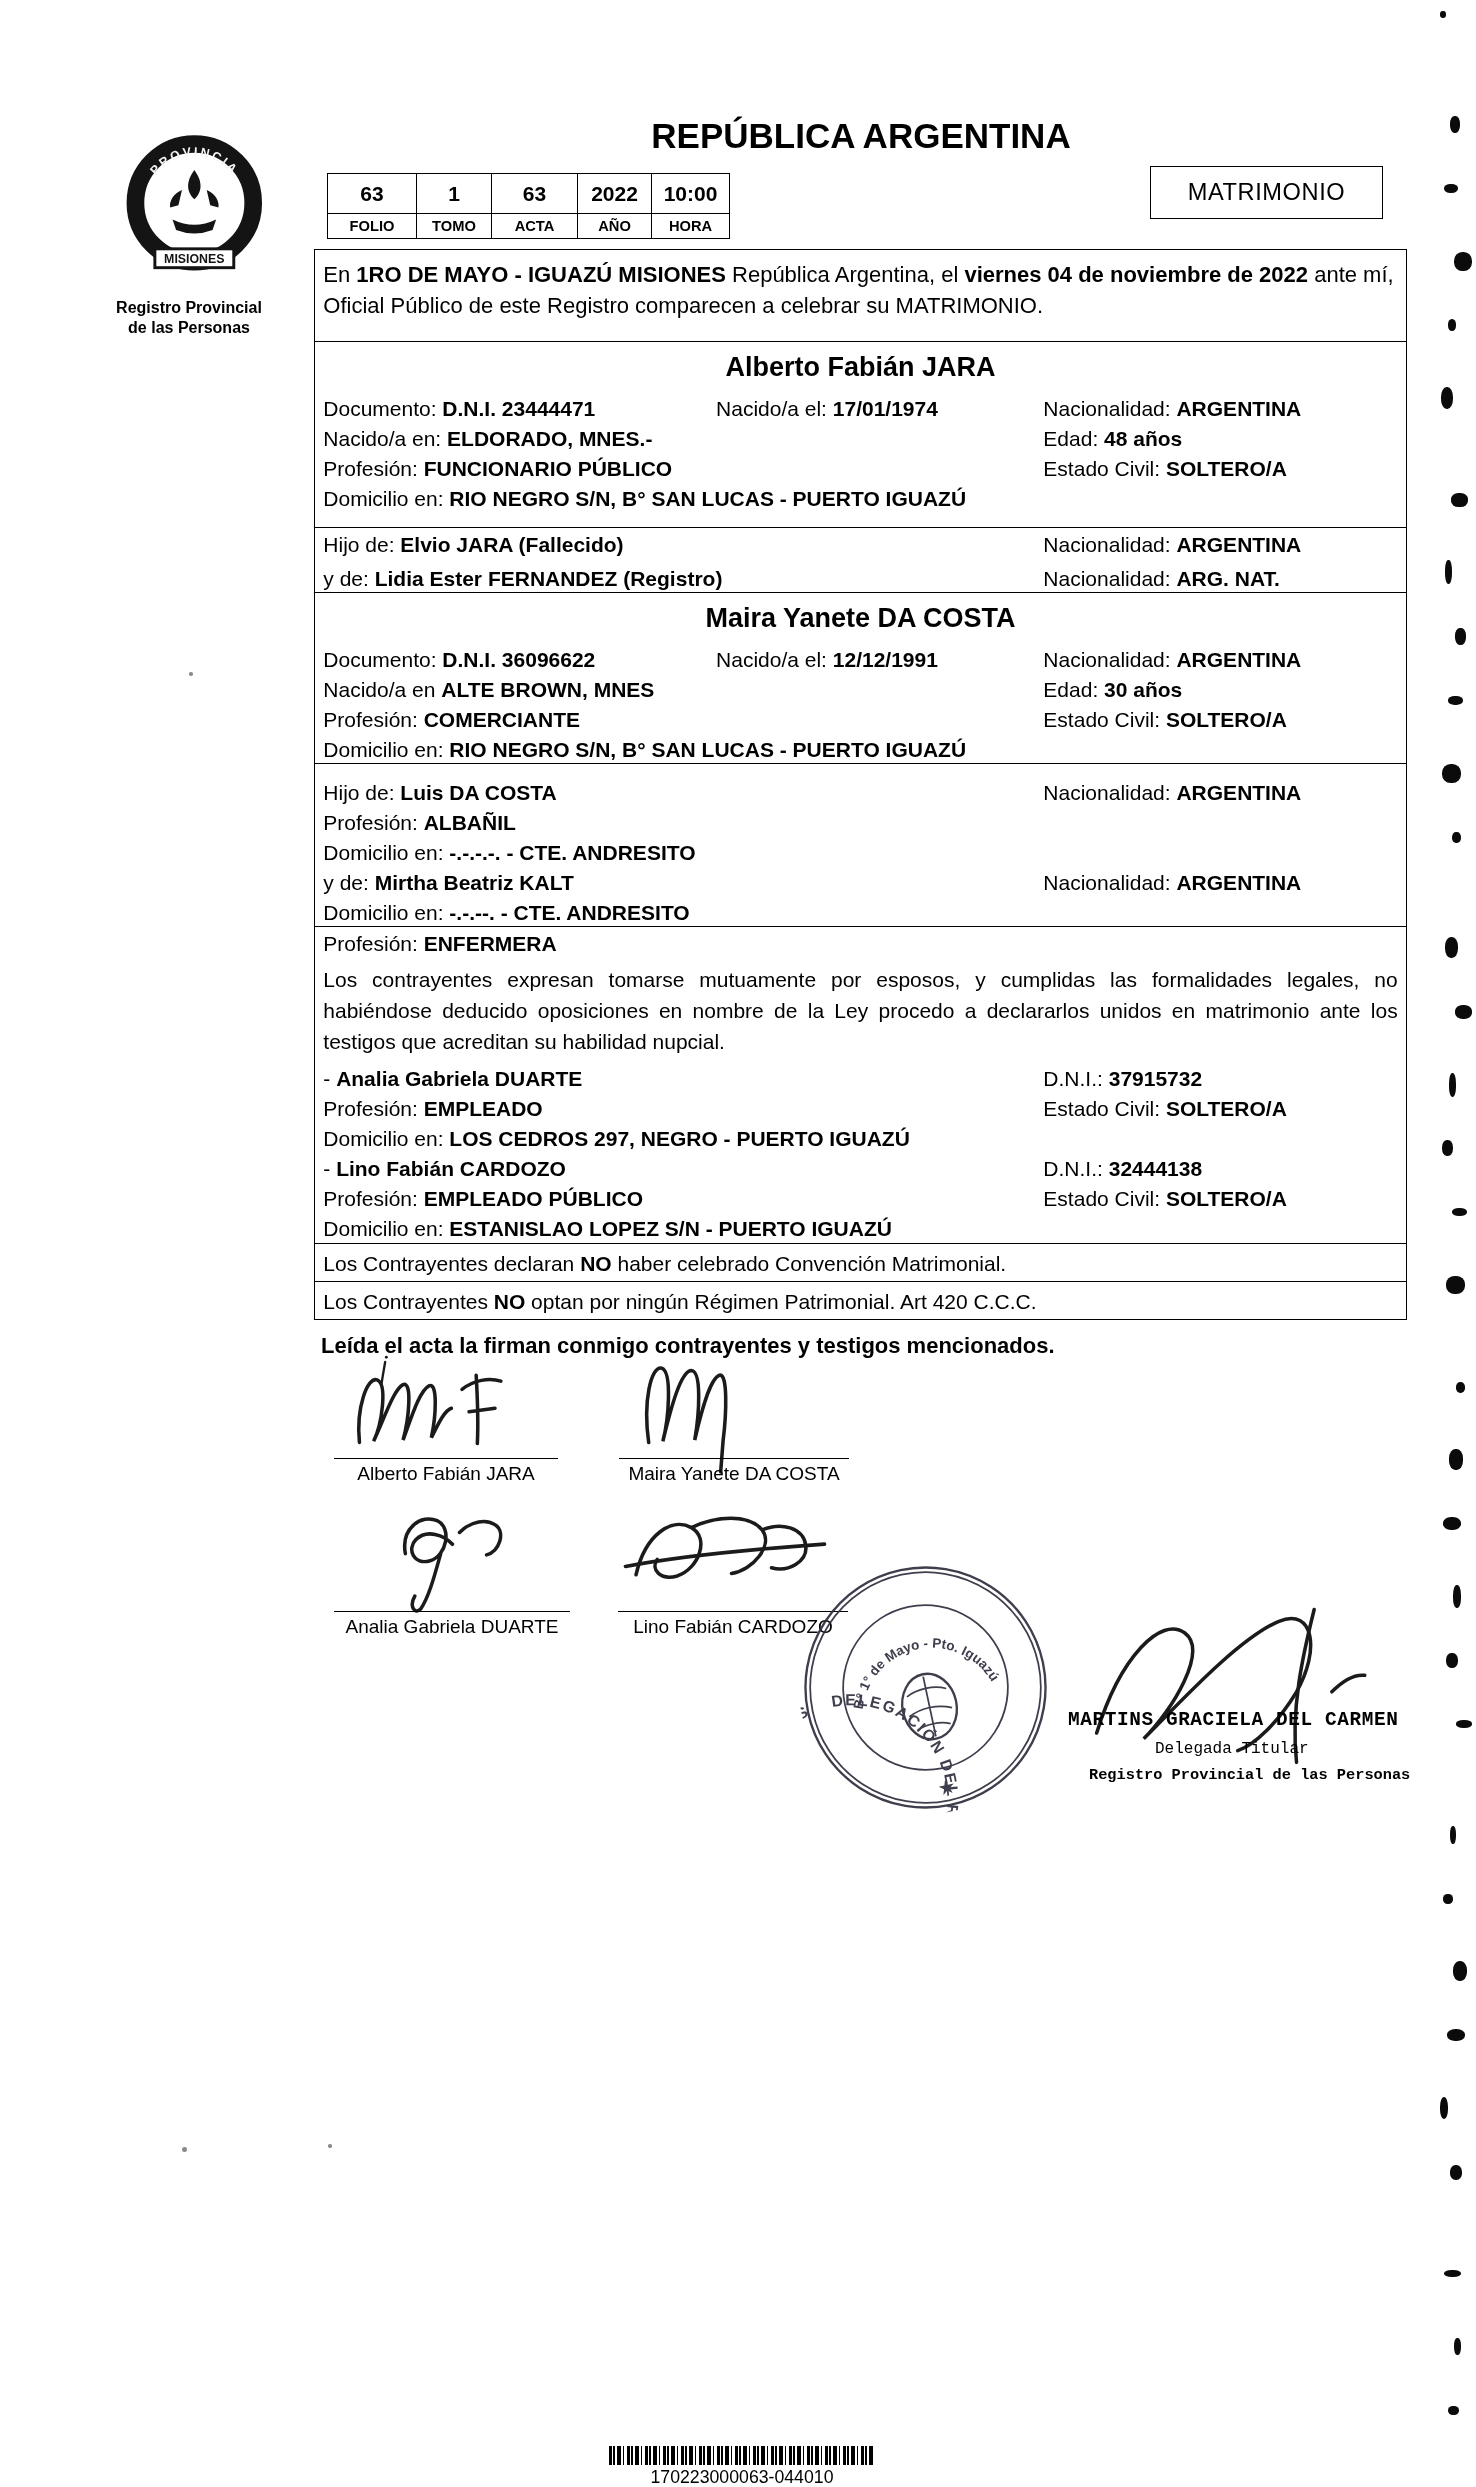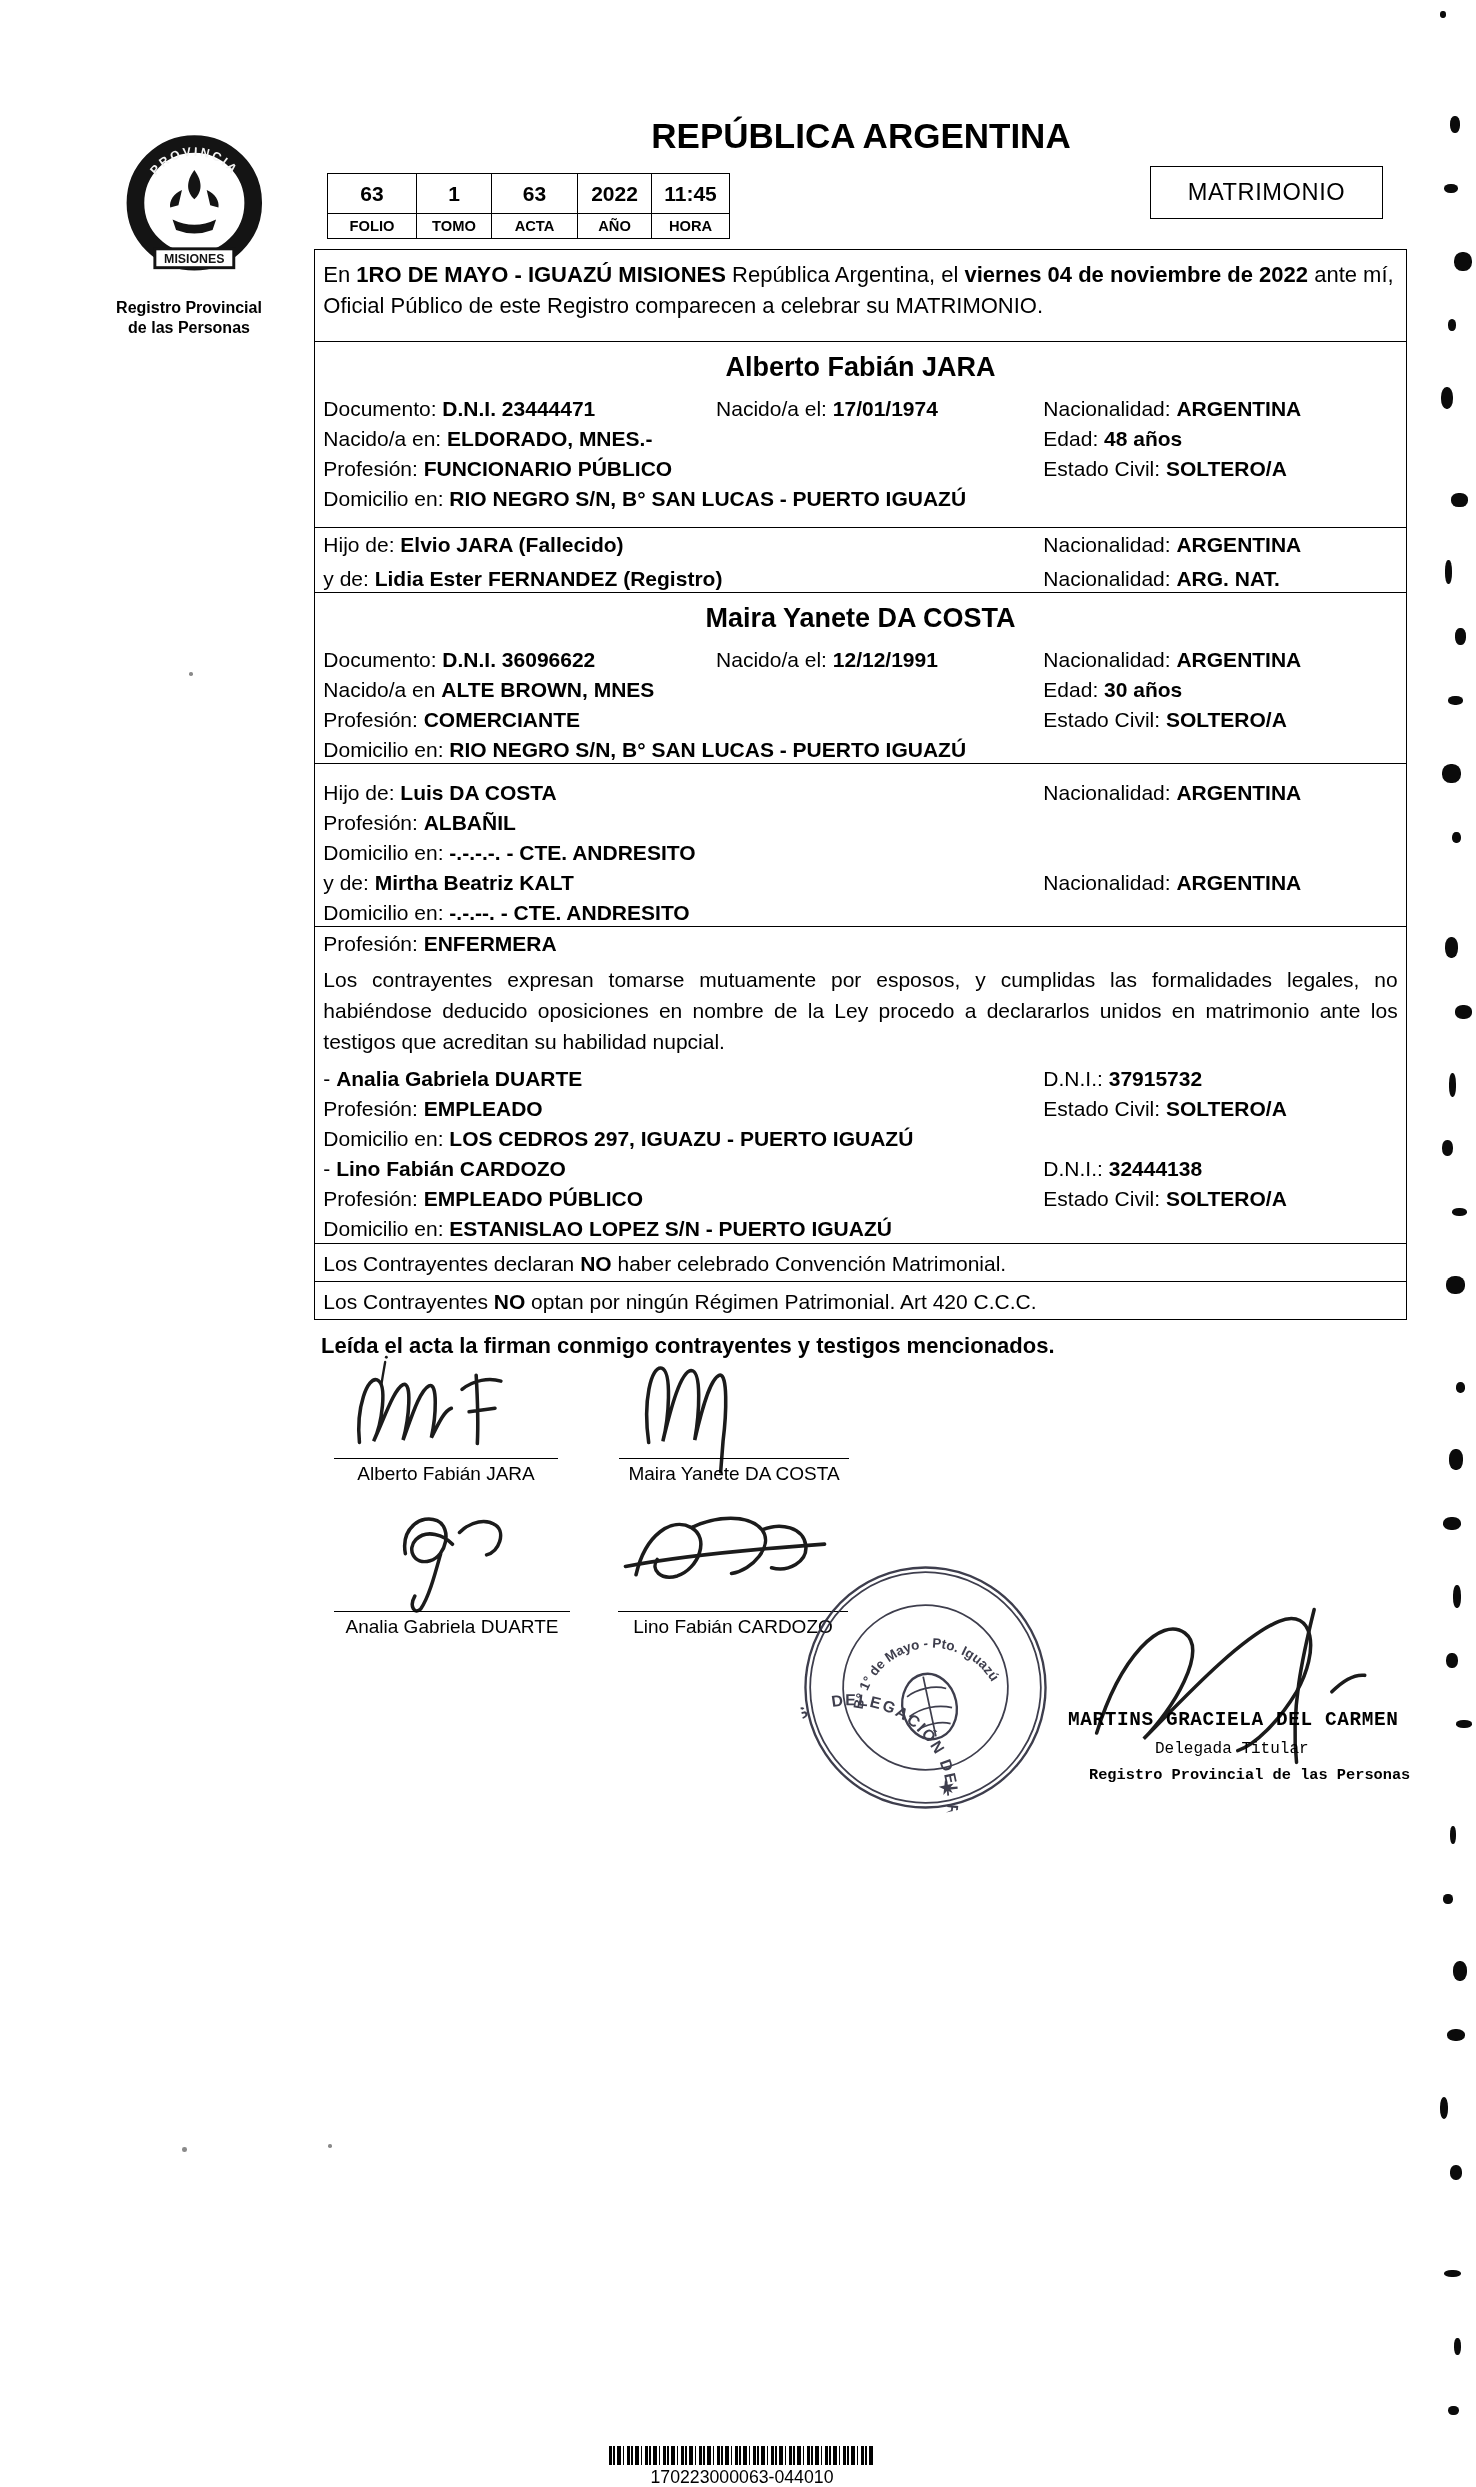--- a/index.html
+++ b/index.html
@@ -90,21 +90,21 @@
   </div>
 
   <div class="title">REPÚBLICA ARGENTINA</div>
   <table class="folio-table">
     <tbody>
         <tr>
           <td class="val">63</td>
           <td class="val">1</td>
           <td class="val">63</td>
           <td class="val">2022</td>
-          <td class="val">11:45</td>
+          <td class="val">10:00</td>
         </tr>
     <tr>
           <td class="lab">FOLIO</td>
           <td class="lab">TOMO</td>
           <td class="lab">ACTA</td>
           <td class="lab">AÑO</td>
           <td class="lab">HORA</td>
         </tr>
   </tbody>
     </table>
@@ -186,21 +186,21 @@
     <div>
         <div class="row">
           <span class="cell" style="left: 8.3px;"><span>- </span><span class="b">Analia Gabriela DUARTE</span></span>
           <span class="cell" style="left: calc(66% + 8.3px);"><span>D.N.I.: </span><span class="b">37915732</span></span>
         </div>
         <div class="row">
           <span class="cell" style="left: 8.3px;"><span>Profesión: </span><span class="b">EMPLEADO</span></span>
           <span class="cell" style="left: calc(66% + 8.3px);"><span>Estado Civil: </span><span class="b">SOLTERO/A</span></span>
         </div>
         <div class="row">
-          <span class="cell" style="left: 8.3px;"><span>Domicilio en: </span><span class="b">LOS CEDROS 297, IGUAZU - PUERTO IGUAZÚ</span></span>
+          <span class="cell" style="left: 8.3px;"><span>Domicilio en: </span><span class="b">LOS CEDROS 297, NEGRO - PUERTO IGUAZÚ</span></span>
         </div>
         <div class="row">
           <span class="cell" style="left: 8.3px;"><span>- </span><span class="b">Lino Fabián CARDOZO</span></span>
           <span class="cell" style="left: calc(66% + 8.3px);"><span>D.N.I.: </span><span class="b">32444138</span></span>
         </div>
         <div class="row">
           <span class="cell" style="left: 8.3px;"><span>Profesión: </span><span class="b">EMPLEADO PÚBLICO</span></span>
           <span class="cell" style="left: calc(66% + 8.3px);"><span>Estado Civil: </span><span class="b">SOLTERO/A</span></span>
         </div>
         <div class="row u">

